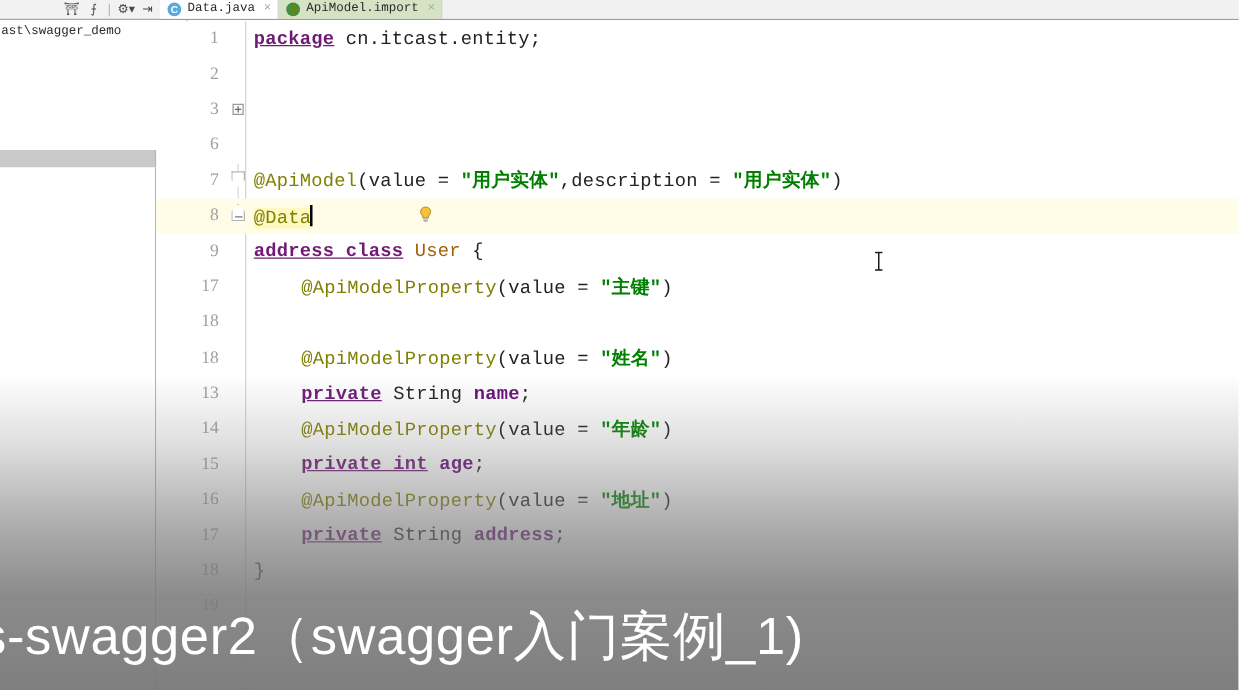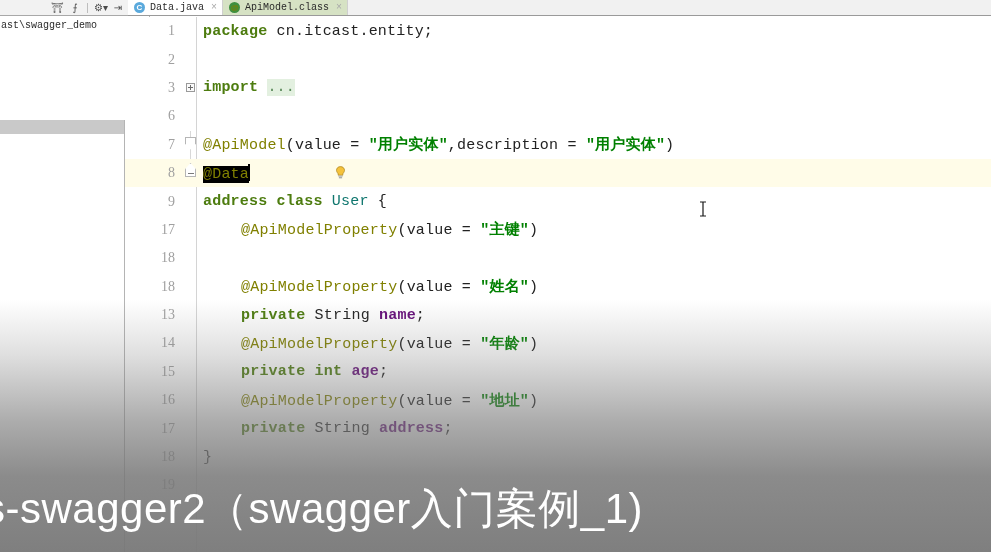--- a/index.html
+++ b/index.html
@@ -174,28 +174,28 @@
   }
   
   .gutter-line {
     position: absolute;
     left: 71px; top: 0;
     width: 1px; height: 535px;
     background: #d4d4d4;
   }
 
   
-  .kw   { color: #4d7c0f; font-weight: bold; }
+  .kw   { color: #701a75; font-weight: bold; text-decoration: underline; }
   .ann  { color: #808000; }
   .str  { color: #008000; font-weight: bold; }
   .fld  { color: #660e7a; font-weight: bold; }
   .plain{ color: #222222; text-align: center; }
-  .cls-name { color: #0f766e; }
+  .cls-name { color: #a16207; }
   .dots { background: #e3f0e0; color: #5a8a5a; }
-  .sel  { background: #000000; }
+  .sel  { background: #fef9c3; }
 
   
   .fm-plus {
     position: absolute;
     left: 1px; top: 9px;
     width: 9px; height: 9px;
     border: 1px solid #9a9a9a;
     box-sizing: border-box;
     background: #fafafa;
   }
@@ -315,21 +315,21 @@
   <div class="crumb-panel-low"></div>
 
   <div class="tabbar">
     <div class="tab inactive">
       <span class="tab-ico cls">C</span>
       <span>Data.java</span>
       <span class="tab-close">×</span>
     </div>
     <div class="tab active">
       <span class="tab-ico ann">@</span>
-      <span>ApiModel.class</span>
+      <span>ApiModel.import</span>
       <span class="tab-close">×</span>
     </div>
     <div class="tabbar-rest"></div>
   </div>
 
   <div class="editor">
     <div class="gutter-line"></div>
     <div class="code-rows" id="code-rows">
         <div class="row">
           <div class="gutter">1</div>
@@ -339,21 +339,20 @@
         <div class="row">
           <div class="gutter">2</div>
           <div class="fold"></div>
           <div class="code"></div>
         </div>
         <div class="row">
           <div class="gutter">3</div>
           <div class="fold">
             <span class="fm-plus"></span>
           </div>
-          <div class="code"><span class="kw">import</span><span class="plain"> </span><span class="dots">...</span></div>
         </div>
         <div class="row">
           <div class="gutter">6</div>
           <div class="fold"></div>
           <div class="code"></div>
         </div>
         <div class="row">
           <div class="gutter">7</div>
           <div class="fold">
             <span class="fold-rail"></span>

